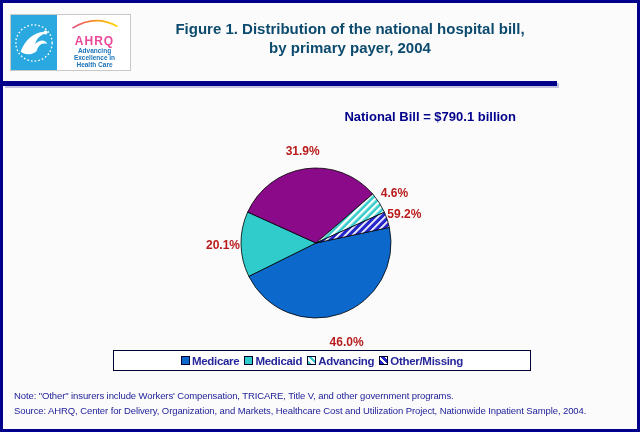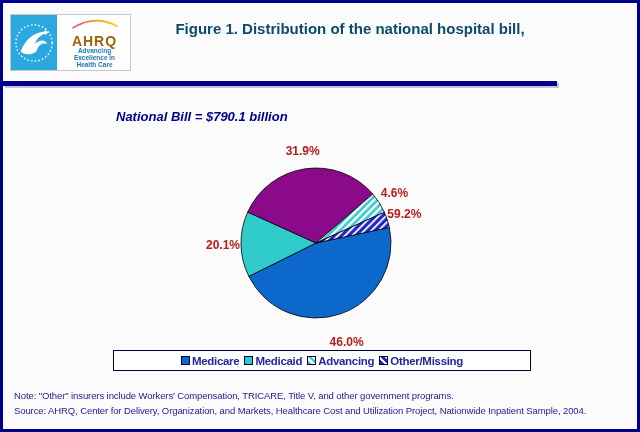--- a/index.html
+++ b/index.html
@@ -8,30 +8,30 @@
     border:3px solid #00008b;background:#fbfbfb;overflow:hidden;
     font-family:"Liberation Sans",sans-serif;
   }
   
   .logo{position:absolute;left:7px;top:11px;width:121px;height:57px;display:flex;
         background:#ffffff;border:1px solid #c8c8c8;box-sizing:border-box;}
   .logo-hhs{width:46px;background:#2aa9e0;border-right:2px solid #ffffff;
         display:flex;align-items:center;justify-content:center;}
   .logo-ahrq{flex:1;display:flex;flex-direction:column;align-items:center;
         justify-content:center;background:#ffffff;padding-top:1px;}
-  .ahrq-word{color:#a16207;font-weight:bold;font-size:14px;letter-spacing:1px;line-height:11px;margin-top:9px;}
+  .ahrq-word{color:#ec4899;font-weight:bold;font-size:12px;letter-spacing:1px;line-height:11px;margin-top:9px;}
   .tagline-line{color:#1b75bc;font-weight:bold;font-size:6.5px;line-height:7px;text-align:center;}
   .rainbow{display:block;margin-bottom:-2px;}
   .title{position:absolute;left:90px;right:30px;top:16px;text-align:center;
         color:#0c4a6e;font-size:15px;font-weight:bold;line-height:19px;}
   .divider{position:absolute;left:0;top:78px;width:554px;height:5px;background:#00008b;
         box-shadow:2px 2px 0 rgba(150,150,200,0.55);}
   
-  .subtitle{position:absolute;left:113px;top:106px;width:400px;text-align:left;
-        color:#00008b;font-size:13px;font-weight:bold;font-style:italic;}
+  .subtitle{position:absolute;left:113px;top:106px;width:400px;text-align:right;
+        color:#00008b;font-size:13px;font-weight:bold;}
   svg.pie{position:absolute;left:203px;top:130px;width:220px;height:220px;}
   .pct-label{position:absolute;transform:translate(-50%,-50%);color:#b91c1c;
         font-size:12px;font-weight:bold;white-space:nowrap;}
   
   .legend{position:absolute;left:110px;top:347px;width:418px;height:21px;background:#ffffff;
         border:1px solid #000033;box-sizing:border-box;display:flex;align-items:center;
         justify-content:center;gap:5px;}
   .legend-item{display:flex;align-items:center;}
   .swatch{width:9px;height:9px;border:1px solid #000033;box-sizing:border-box;flex:none;margin-right:2px;}
   .legend-label{color:#26269a;font-size:11.5px;font-weight:bold;letter-spacing:-0.3px;white-space:nowrap;}
@@ -67,20 +67,21 @@
       </svg>
       <div class="ahrq-word">AHRQ</div>
       <div class="tagline-line">Advancing</div>
       <div class="tagline-line">Excellence in</div>
       <div class="tagline-line">Health Care</div>
     </div>
   </div>
 
   <div class="title">
     <div>Figure 1. Distribution of the national hospital bill,</div>
+    <div>by primary payer, 2004</div>
   </div>
 
   <div class="divider"></div>
 
   <div class="subtitle">National Bill = $790.1 billion</div>
 
   <svg class="pie" viewBox="0 0 220 220">
       <defs>
         <pattern id="pat3" width="5" height="5" patternUnits="userSpaceOnUse" patternTransform="rotate(45)">
           <rect width="5" height="5" fill="#2fcccb"></rect>

